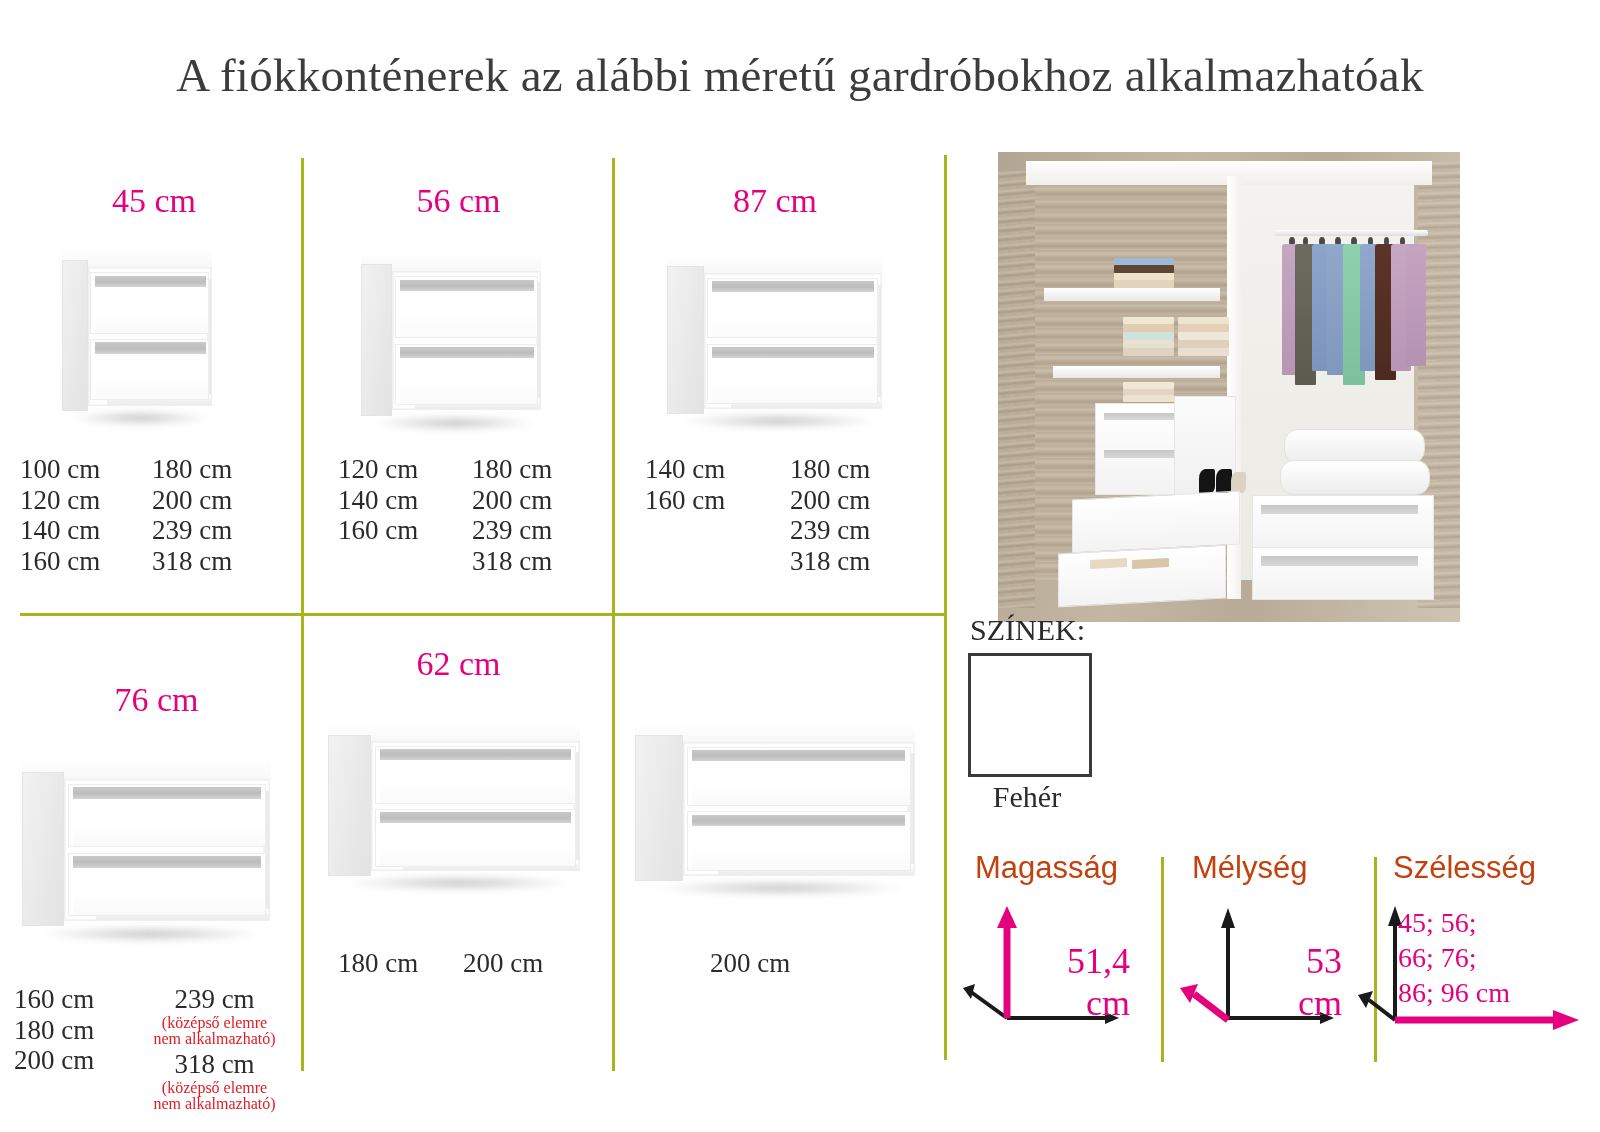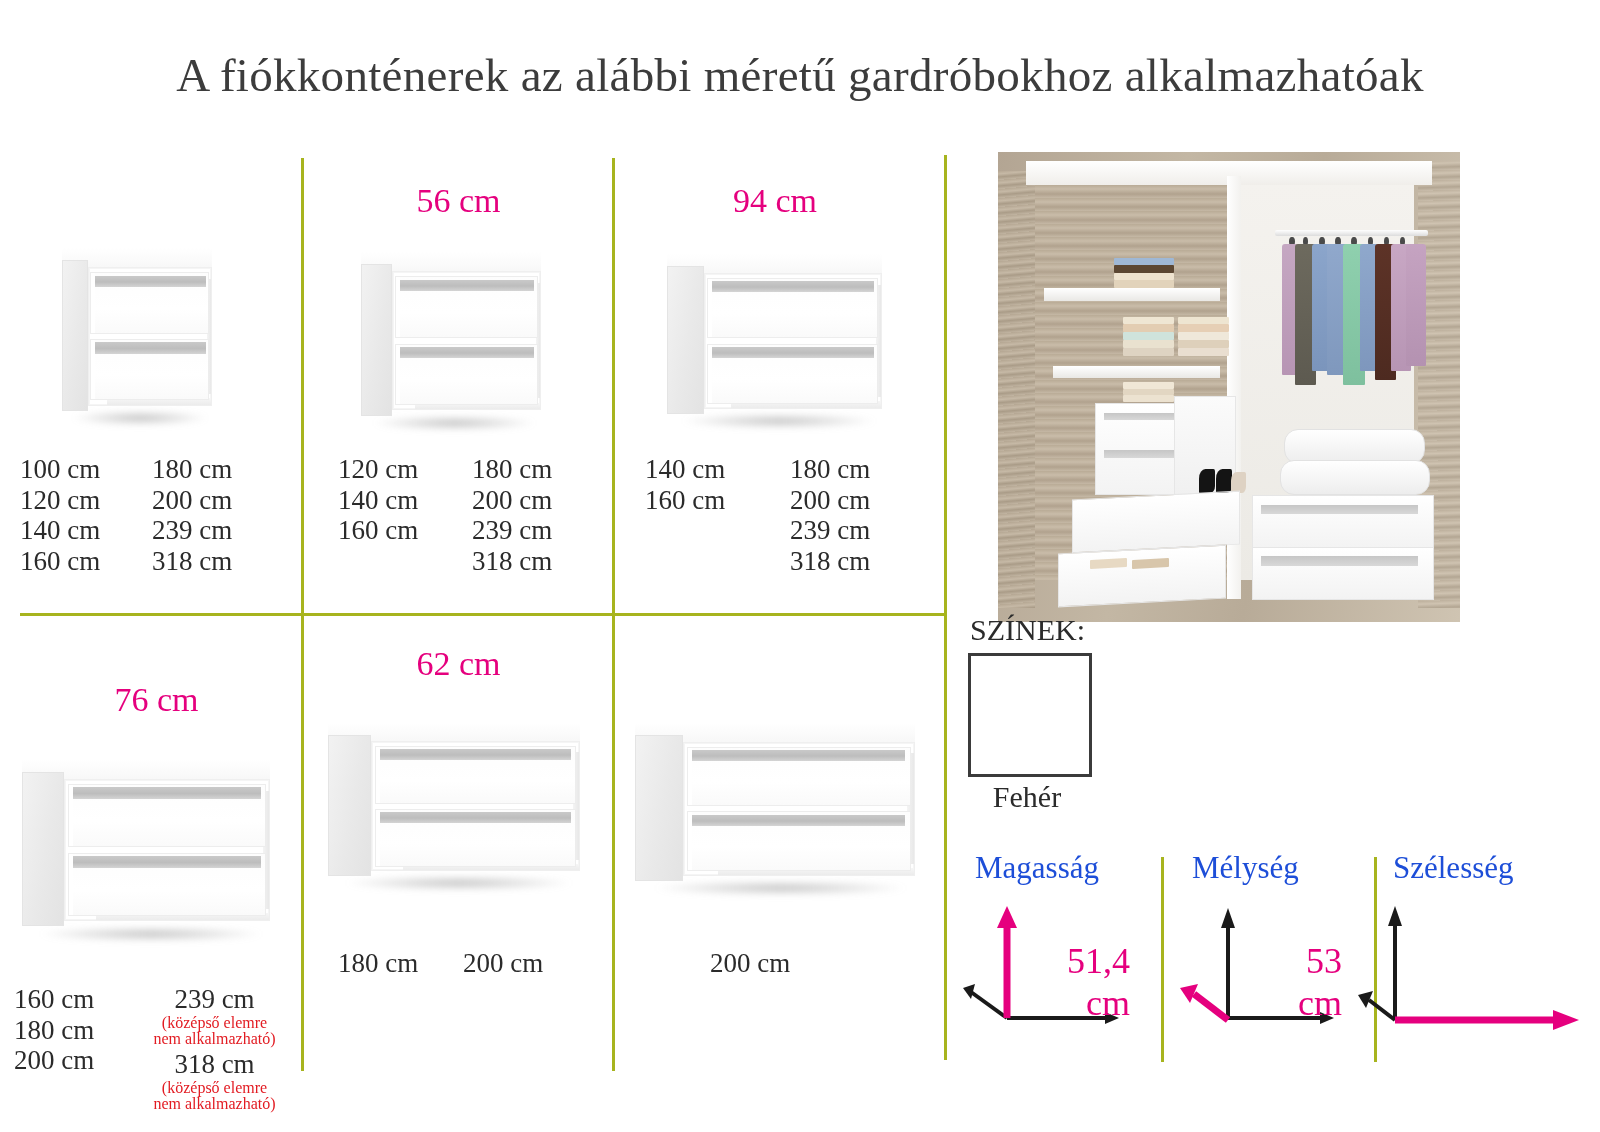--- a/index.html
+++ b/index.html
@@ -127,21 +127,21 @@
   .wd-box{position:absolute;background:linear-gradient(180deg,#ffffff,#f3f3f3);border:1px solid #e6e6e6;}
   .wd-hd{position:absolute;background:linear-gradient(180deg,#c6c6c6,#d8d8d8);}
   .wd-shoe{position:absolute;background:#141414;border-radius:40% 10% 30% 4%;}
 
   
   .colors-label{position:absolute;font-size:30px;color:#2b2b2b;font-family:"Liberation Serif", serif;}
   .swatch{position:absolute;background:#ffffff;border:3px solid #3b3b3b;}
   .swatch-name{position:absolute;font-size:30px;color:#2b2b2b;font-family:"Liberation Serif", serif;text-align:center;}
 
   
-  .axis-title{position:absolute;font-size:31px;color:#1d4ed8;font-family:Liberation Serif, serif;white-space:nowrap;}
+  .axis-title{position:absolute;font-size:31px;color:#c2410c;font-family:Liberation Sans, sans-serif;white-space:nowrap;}
   .axis-val{position:absolute;font-size:36px;color:#e5007e;font-family:"Liberation Serif", serif;text-align:right;line-height:1.18;white-space:nowrap;}
   .axis-val.small{font-size:28px;text-align:left;line-height:1.25;}
   svg.axis{position:absolute;overflow:visible;}
 </style>
 </head>
 <body>
 
 <div id="stage">
 
   <div class="title">A fiókkonténerek az alábbi méretű gardróbokhoz alkalmazhatóak</div>
@@ -149,20 +149,21 @@
   <div class="vline" style="left:301px;top:158px;height:456px;"></div>
   <div class="vline" style="left:612px;top:158px;height:456px;"></div>
   <div class="vline" style="left:944px;top:155px;height:905px;"></div>
   <div class="hline" style="left:20px;top:613px;width:927px;"></div>
   <div class="vline" style="left:301px;top:616px;height:455px;"></div>
   <div class="vline" style="left:612px;top:616px;height:455px;"></div>
   <div class="vline" style="left:1161px;top:857px;height:205px;"></div>
   <div class="vline" style="left:1374px;top:857px;height:205px;"></div>
 
   <div class="cell" style="left:14px;top:182px;width:280px;height:420px;">
+    <div class="cell-head">45 cm</div>
 
     <div class="unit" style="left:48px;top:66px;width:150px;height:175px;">
       <div class="shadow"></div>
       <div class="body">
         <div class="topface"></div>
         <div class="side"></div>
         <div class="front">
           <div class="rimR"></div>
           <div class="rimB"></div>
           <div class="drawer d1">
@@ -225,21 +226,21 @@
       <div class="dimcol" style="width:140px;align-items:flex-start;">
         <div class="dv">180 cm</div>
         <div class="dv">200 cm</div>
         <div class="dv">239 cm</div>
         <div class="dv">318 cm</div>
       </div>
     </div>
   </div>
 
   <div class="cell" style="left:625px;top:182px;width:300px;height:420px;">
-    <div class="cell-head">94 cm</div>
+    <div class="cell-head">87 cm</div>
 
     <div class="unit" style="left:42px;top:72px;width:215px;height:172px;">
       <div class="shadow"></div>
       <div class="body">
         <div class="topface"></div>
         <div class="side"></div>
         <div class="front">
           <div class="rimR"></div>
           <div class="rimB"></div>
           <div class="drawer d1">
@@ -478,14 +479,19 @@
 
   <div class="axis-title" style="left:1393px;top:850px;">Szélesség</div>
   <svg class="axis" style="left:1355px;top:898px;width:230px;height:142px;" viewBox="0 0 230 142">
     <line x1="40" y1="122" x2="40" y2="22" stroke="#1a1a1a" stroke-width="4"></line>
     <polygon points="33,28 40,8 47,28" fill="#1a1a1a"></polygon>
     <line x1="40" y1="122" x2="14" y2="102" stroke="#1a1a1a" stroke-width="4"></line>
     <polygon points="18,93 3,97 11,110" fill="#1a1a1a"></polygon>
     <line x1="40" y1="122" x2="200" y2="122" stroke="#e5007e" stroke-width="7"></line>
     <polygon points="198,112 224,122 198,132" fill="#e5007e"></polygon>
   </svg>
+  <div class="axis-val small" style="left:1398px;top:905px;width:200px;">
+    <div>45; 56;</div>
+    <div>66; 76;</div>
+    <div>86; 96 cm</div>
+  </div>
 
 </div>
 
 </body></html>

